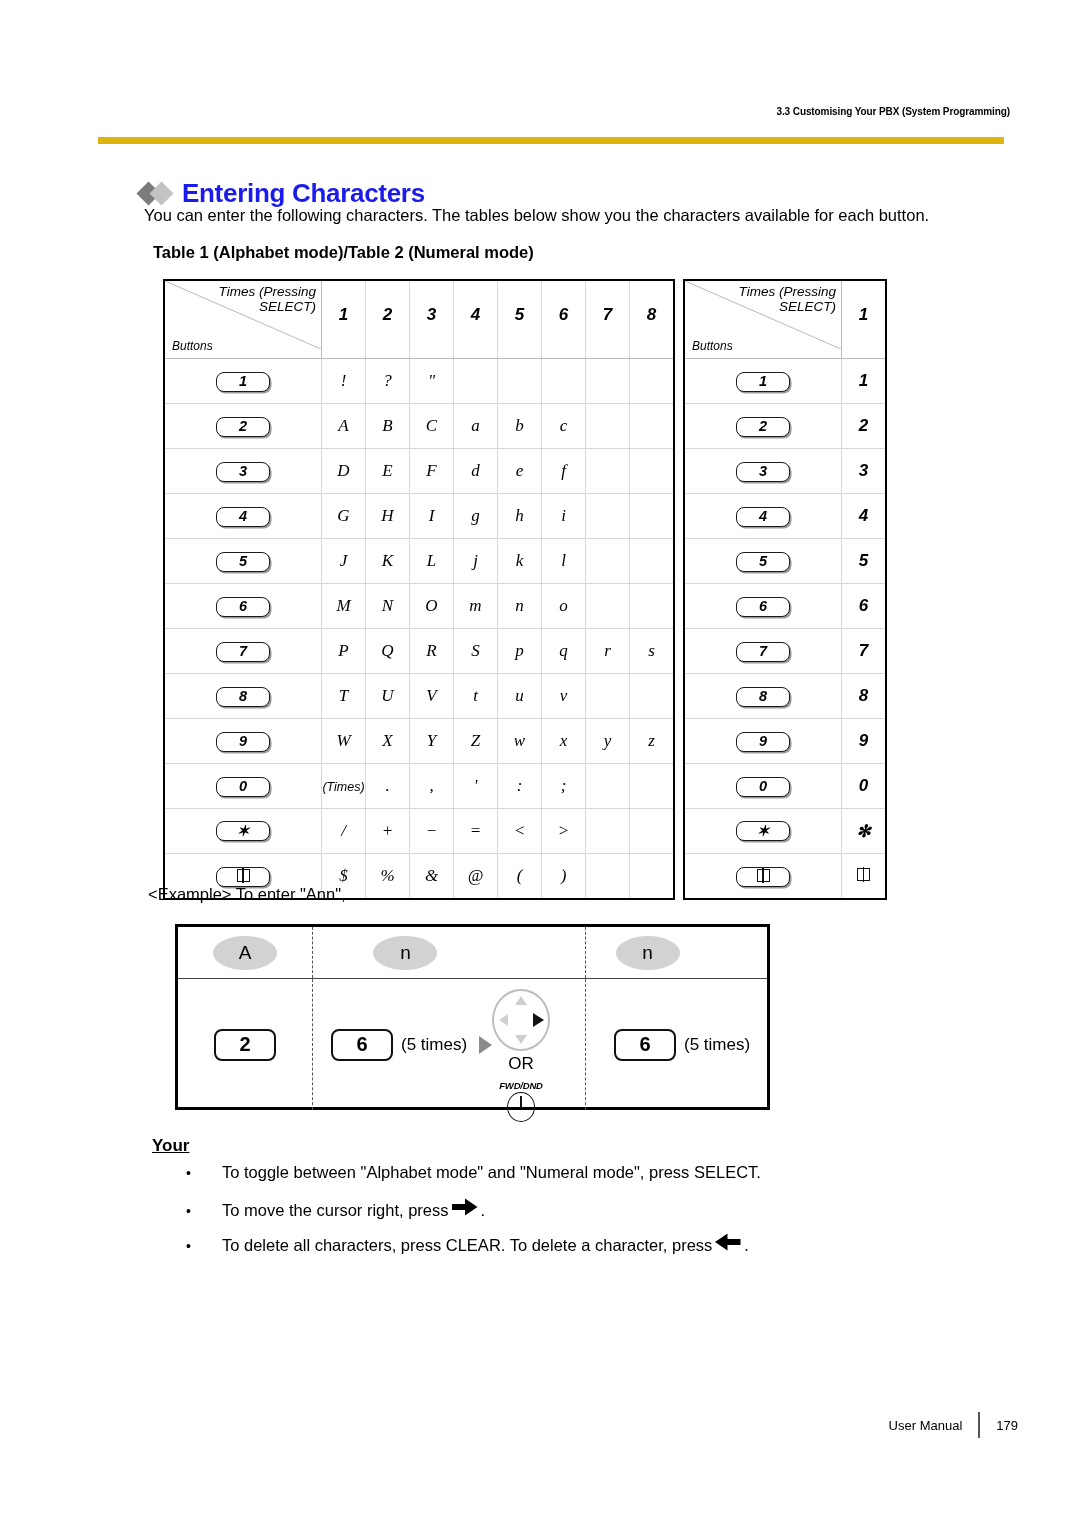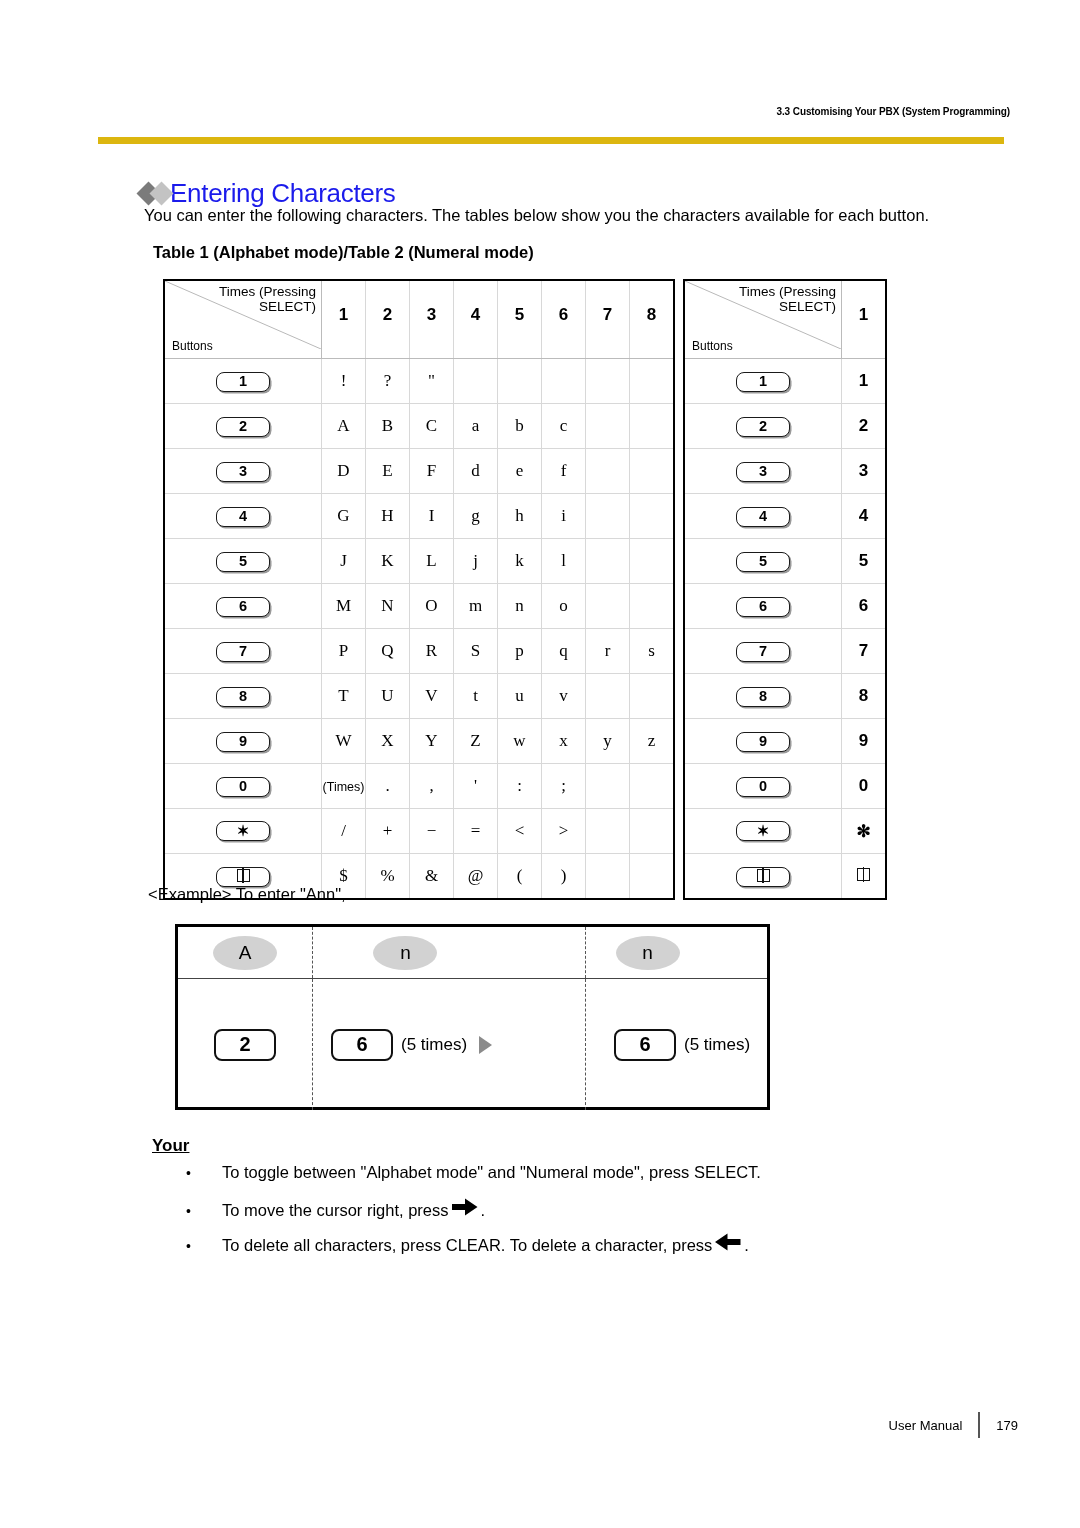--- a/index.html
+++ b/index.html
@@ -47,23 +47,23 @@
   .diamond {
     width: 17px;
     height: 17px;
     transform: rotate(45deg);
     display: inline-block;
   }
   .diamond.dark { background: #7b7b7b; }
   .diamond.light { background: #c3c3c3; margin-left: -4px; }
   #heading-title {
     font-size: 26px;
-    font-weight: normal;
+    font-weight: bold;
     color: #1b1beb;
-    margin-left: 0;
+    margin-left: 12px;
     letter-spacing: -0.3px;
     white-space: nowrap;
   }
 
   
   #intro-text {
     position: absolute;
     top: 206px;
     left: 144px;
     font-size: 16.5px;
@@ -83,20 +83,21 @@
     position: absolute;
     border: 2px solid #000;
     border-collapse: collapse;
     background: #fff;
   }
   #table-alphabet { top: 279px; left: 163px; }
   #table-numeral  { top: 279px; left: 683px; }
 
   .char-table table {
     border-collapse: collapse;
+    font-style: italic;
   }
   .char-table td {
     border: 1px solid #d8d8d8;
     text-align: center;
     vertical-align: middle;
     padding: 0;
     height: 44px;
     font-family: "Liberation Serif", serif;
     font-size: 17px;
   }
@@ -617,20 +618,31 @@
       <div class="ex-seq c1">
         <span class="keycap-lg">2</span>
       </div>
     </div>
     <div class="ex-col-2">
       <div class="ex-seq c2">
         <span class="keycap-lg">6</span>
         <span>(5 times)</span>
         <span class="tri-right-gray"></span>
       </div>
+      <div id="navigator">
+        <div class="nav-circle">
+          <span class="nav-t nav-up"></span>
+          <span class="nav-t nav-down"></span>
+          <span class="nav-t nav-left"></span>
+          <span class="nav-t nav-right"></span>
+        </div>
+        <div class="nav-or">OR</div>
+        <div class="fwd-label">FWD/DND</div>
+        <div class="fwd-key"></div>
+      </div>
     </div>
     <div class="ex-col-3">
       <div class="ex-seq c3">
         <span class="keycap-lg">6</span>
         <span>(5 times)</span>
       </div>
     </div>
   </div>
 </div>
 

